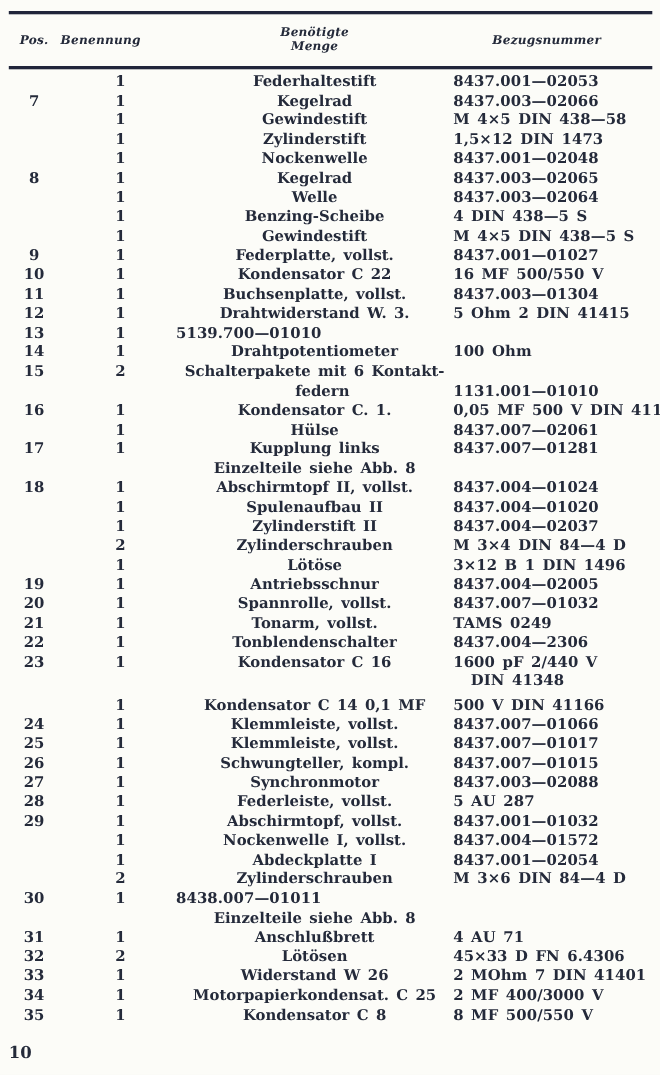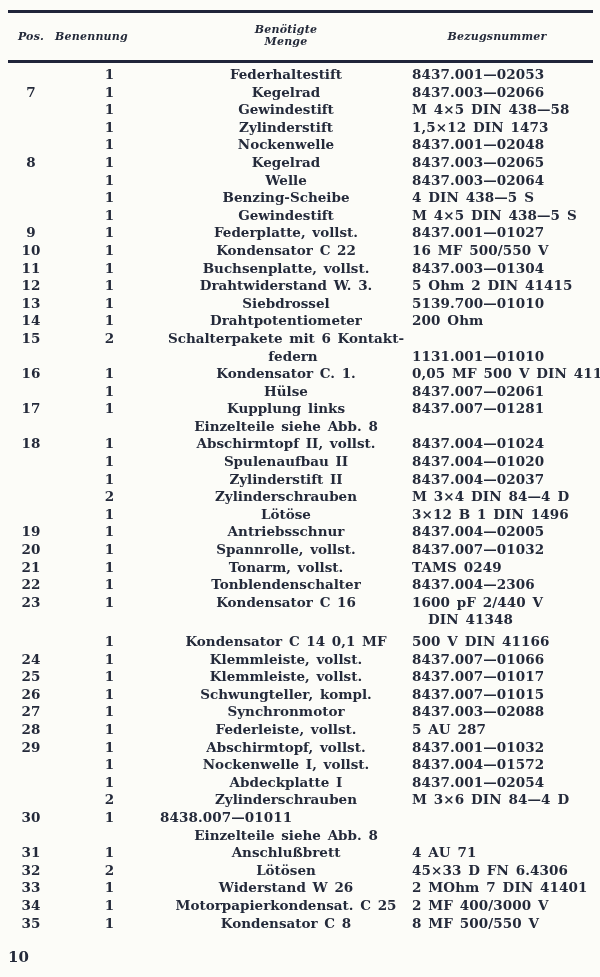--- a/index.html
+++ b/index.html
@@ -169,28 +169,27 @@
       </div>
       <div class="row grid-cols">
         <div class="cell pos">12</div>
         <div class="cell menge">1</div>
         <div class="cell name">Drahtwiderstand W. 3.</div>
         <div class="cell ref">5 Ohm 2 DIN 41415</div>
       </div>
       <div class="row grid-cols">
         <div class="cell pos">13</div>
         <div class="cell menge">1</div>
-        <div class="cell name">Siebdrossel</div>
         <div class="cell ref">5139.700—01010</div>
       </div>
       <div class="row grid-cols">
         <div class="cell pos">14</div>
         <div class="cell menge">1</div>
         <div class="cell name">Drahtpotentiometer</div>
-        <div class="cell ref">200 Ohm</div>
+        <div class="cell ref">100 Ohm</div>
       </div>
       <div class="row grid-cols">
         <div class="cell pos">15</div>
         <div class="cell menge">2</div>
         <div class="cell name">Schalterpakete mit 6 Kontakt-</div>
         <div class="cell ref"></div>
       </div>
       <div class="row grid-cols">
         <div class="cell pos"></div>
         <div class="cell menge"></div>

